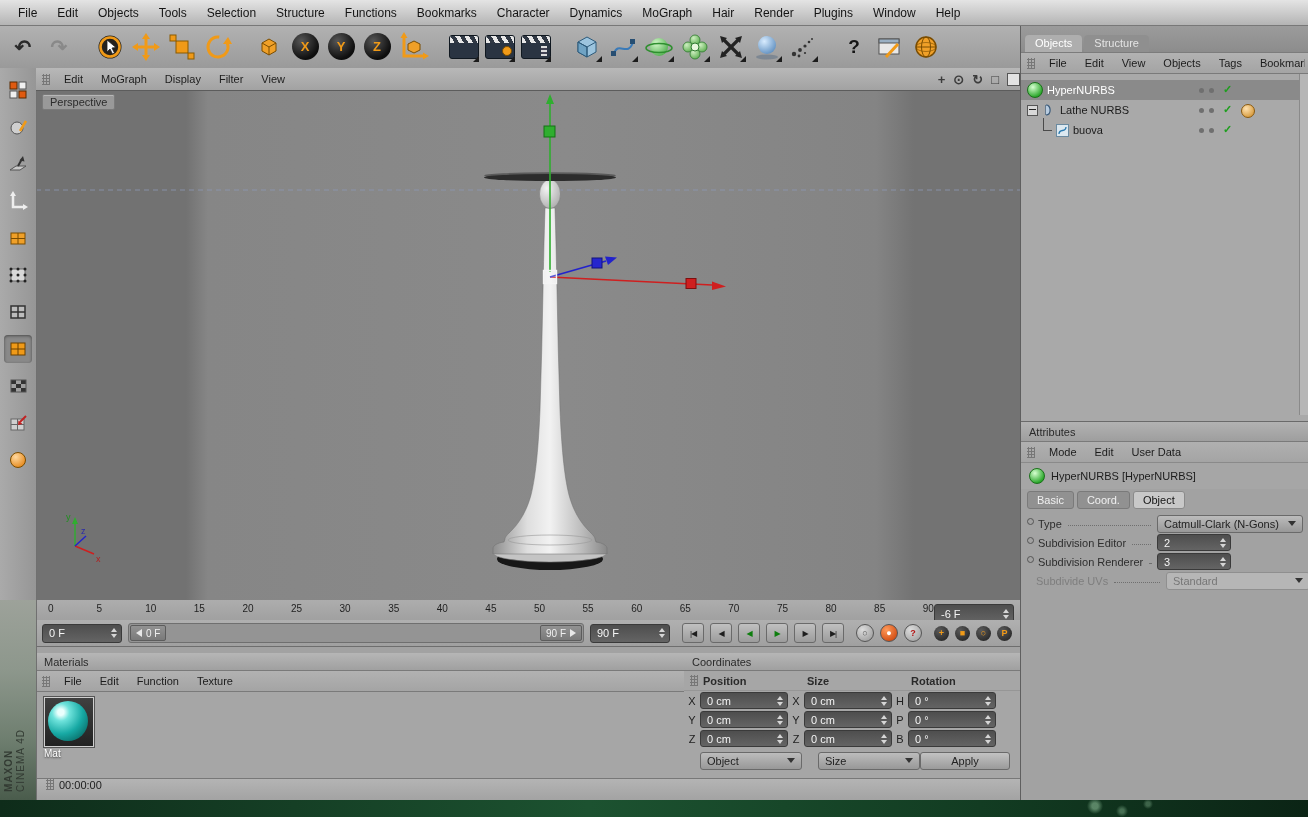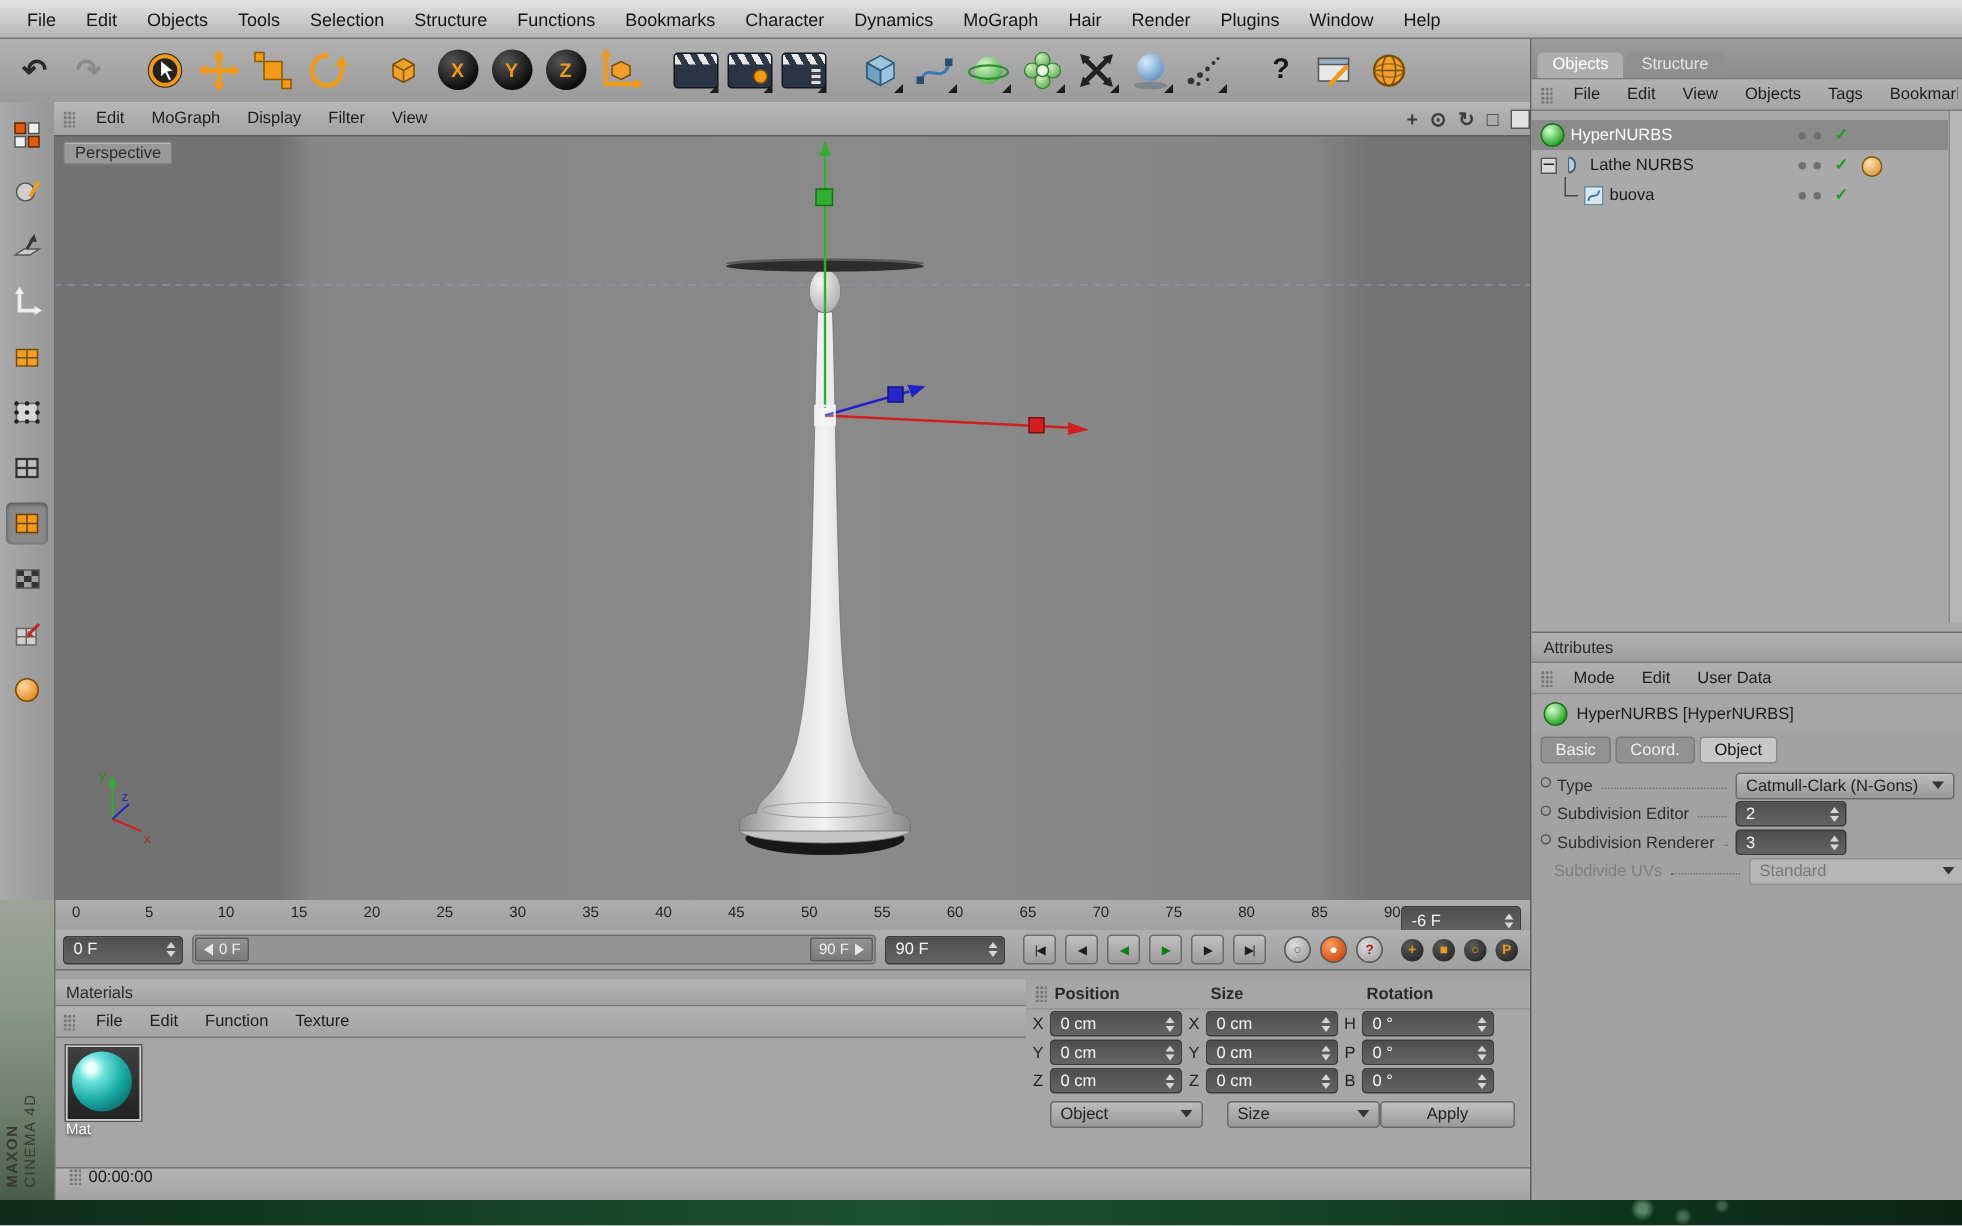--- a/index.html
+++ b/index.html
@@ -596,20 +596,23 @@
           <span class="menu-item">Texture</span>
         </div>
     </div>
     <div class="mat-thumb">
         <div class="mat-sphere"></div>
       </div>
     <div class="mat-label">Mat</div>
   </div>
 
   <div class="coords">
+    <div class="panel-title">
+        <span>Coordinates</span>
+      </div>
     <div class="coord-head">
       <div class="grip"></div>
       <span class="col">Position</span>
       <span class="col">Size</span>
       <span class="col">Rotation</span>
     </div>
     <div class="coord-row">
       <div class="coord-cell">
           <span class="lbl">X</span>
           <div class="dfield">

